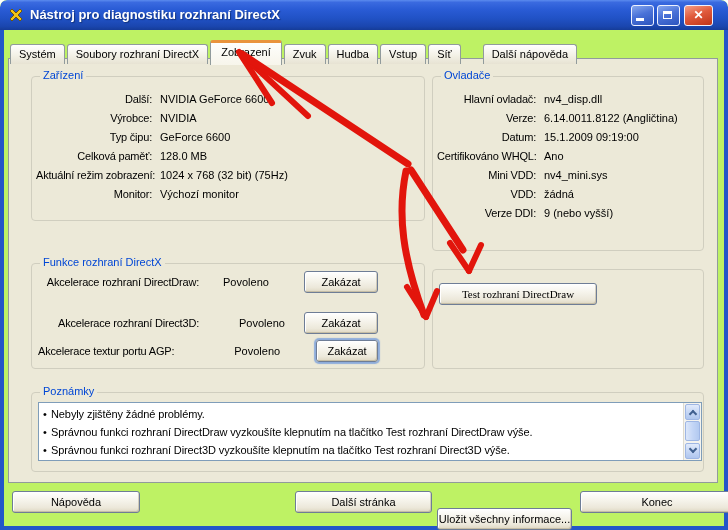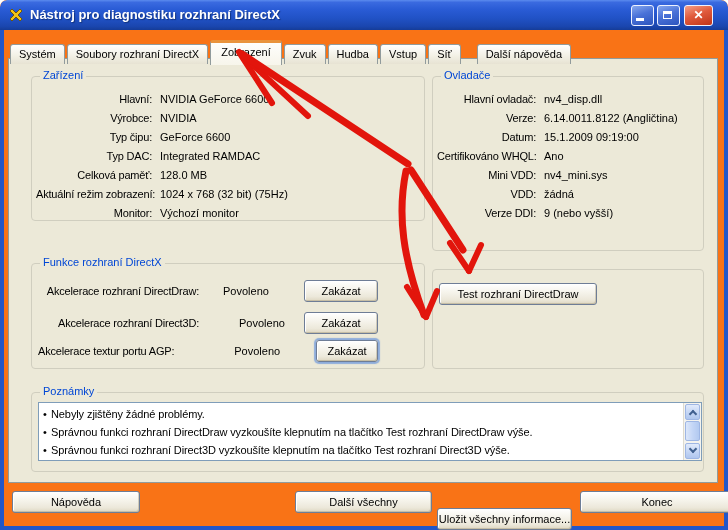--- a/index.html
+++ b/index.html
@@ -1,17 +1,17 @@
 <!DOCTYPE html>
 <html><head>
 <meta charset="utf-8">
 <style>
   html,body{margin:0;padding:0;width:728px;height:530px;overflow:hidden;
     font-family:"Liberation Sans",sans-serif;font-size:11px;color:#000;background:#fff;}
-  .window{position:relative;width:728px;height:530px;background:#f97316;border-radius:7px 7px 0 0;overflow:hidden;}
+  .window{position:relative;width:728px;height:530px;background:#bef264;border-radius:7px 7px 0 0;overflow:hidden;}
 
   
   .titlebar{position:absolute;left:0;top:0;width:728px;height:30px;
     background:linear-gradient(180deg,#5B8BEE 0%,#3A6AE0 8%,#2A5CD6 30%,#2152C6 60%,#1A46AE 88%,#153C98 100%);
     border-radius:7px 7px 0 0;}
   .app-icon{position:absolute;left:8px;top:7px;width:16px;height:16px;}
   .win-title{position:absolute;left:30px;top:0;height:30px;line-height:30px;color:#fff;
     font-size:13px;font-weight:bold;text-shadow:1px 1px 1px #12337e;white-space:nowrap;}
   .wbtn{position:absolute;top:5px;height:21px;border:1px solid #eef2ff;border-radius:3px;box-sizing:border-box;}
   .wbtn-blue{background:linear-gradient(160deg,#86a7ee 0%,#4a72d8 45%,#2c55be 100%);}
@@ -26,21 +26,21 @@
   .frame-l{position:absolute;left:0;top:30px;width:4px;height:496px;background:#2356C8;}
   .frame-r{position:absolute;left:724px;top:30px;width:4px;height:496px;background:#2356C8;}
   .frame-b{position:absolute;left:0;top:526px;width:728px;height:4px;background:#2356C8;}
 
   
   .tabs{position:absolute;left:10px;top:40px;display:flex;align-items:flex-end;gap:2px;z-index:3;}
   .tab{height:19px;line-height:18px;padding:0 8px;background:linear-gradient(180deg,#ffffff,#f3f1e6 55%,#e7e3d3);
     border:1px solid #919B9C;border-bottom:none;border-radius:3px 3px 0 0;white-space:nowrap;cursor:default;}
   .tab.active{height:22px;line-height:19px;background:linear-gradient(180deg,#fefefc,#f7f5eb);
     border-top:3px solid #E9933C;padding:0 10px;margin-bottom:-1px;z-index:4;}
-  .tab.gap-before{margin-left:14px;}
+  .tab.gap-before{margin-left:20px;}
 
   
   .page{position:absolute;left:8px;top:58px;width:710px;height:425px;border:1px solid #919B9C;
     background:#ECE9D8;box-sizing:border-box;z-index:1;}
 
   
   .gbox{position:absolute;border:1px solid #D0CEBF;border-radius:4px;box-sizing:border-box;}
   .gbox-label{position:absolute;top:-8px;left:8px;background:#ECE9D8;padding:0 3px;color:#0046D5;white-space:nowrap;}
   .gb-device{left:22px;top:17px;width:394px;height:145px;}
   .gb-drivers{left:423px;top:17px;width:272px;height:175px;}
@@ -60,21 +60,21 @@
   .flabel{width:161px;text-align:right;letter-spacing:-0.2px;}
   .fval{margin-left:24px;}
   .frow .xp-btn{margin-left:auto;width:74px;height:22px;}
 
   
   .xp-btn{display:block;border:1px solid #6e7d96;border-radius:3px;box-sizing:border-box;
     background:linear-gradient(180deg,#ffffff 0%,#f6f4ec 40%,#ece8da 78%,#ded7c2 100%);
     font-family:"Liberation Sans",sans-serif;font-size:11px;color:#000;text-align:center;
     box-shadow:inset 1px 1px 0 #fff, inset -1px -1px 0 rgba(160,150,120,.4);padding:0;cursor:default;}
   .xp-btn.focused{box-shadow:0 0 1px 2px rgba(92,140,220,.65), inset 1px 1px 0 #fff, inset -1px -1px 0 rgba(160,150,120,.4);}
-  .test-btn{position:absolute;left:6px;width:158px;height:22px;}
+  .test-btn{position:absolute;left:6px;width:158px;height:22px;font-family:Liberation Serif, serif;}
   .tb1{top:13px;} .tb2{top:41px;}
 
   
   .notes-list{position:absolute;left:6px;top:9px;width:664px;height:59px;background:#fff;
     border:1px solid #7F9DB9;box-sizing:border-box;}
   .note-line{display:flex;height:18px;align-items:center;white-space:nowrap;}
   .note-line:first-child{margin-top:2px;}
   .bullet{width:12px;text-align:center;flex:0 0 12px;}
   .note-text{letter-spacing:-0.1px;}
 
@@ -134,34 +134,30 @@
     <span class="tab">Síť</span>
     <span class="tab gap-before">Další nápověda</span>
   </div>
 
   <div class="page">
 
     <div class="gbox gb-device">
       <span class="gbox-label">Zařízení</span>
       <div class="rows">
         <div class="row">
-            <span class="dlabel">Hlavní:</span>
+            <span class="dlabel">Další:</span>
             <span class="rval">NVIDIA GeForce 6600</span>
           </div>
         <div class="row">
             <span class="dlabel">Výrobce:</span>
             <span class="rval">NVIDIA</span>
           </div>
         <div class="row">
             <span class="dlabel">Typ čipu:</span>
             <span class="rval">GeForce 6600</span>
-          </div>
-        <div class="row">
-            <span class="dlabel">Typ DAC:</span>
-            <span class="rval">Integrated RAMDAC</span>
           </div>
         <div class="row">
             <span class="dlabel">Celková paměť:</span>
             <span class="rval">128.0 MB</span>
           </div>
         <div class="row">
             <span class="dlabel">Aktuální režim zobrazení:</span>
             <span class="rval">1024 x 768 (32 bit) (75Hz)</span>
           </div>
         <div class="row">
@@ -200,21 +196,21 @@
           </div>
         <div class="row">
             <span class="vlabel">Verze DDI:</span>
             <span class="rval">9 (nebo vyšší)</span>
           </div>
       </div>
     </div>
 
     <div class="gbox gb-features">
       <span class="gbox-label">Funkce rozhraní DirectX</span>
-      <div class="frow" style="top:16px;">
+      <div class="frow" style="top:7px;">
         <span class="flabel">Akcelerace rozhraní DirectDraw:</span>
         <span class="fval">Povoleno</span>
         <button class="xp-btn">Zakázat</button>
       </div>
       <div class="frow" style="top:48px;gap:16px;">
         <span class="flabel">Akcelerace rozhraní Direct3D:</span>
         <span class="fval">Povoleno</span>
         <button class="xp-btn">Zakázat</button>
       </div>
       <div class="frow" style="top:76px;gap:36px;">
@@ -251,21 +247,21 @@
           <span class="sbtn sb-down">
               <span class="chev chev-down"></span>
             </span>
         </div>
       </div>
     </div>
 
   </div>
 
   <button class="xp-btn footer-btn fb-help">Nápověda</button>
-  <button class="xp-btn footer-btn fb-next">Další všechny</button>
+  <button class="xp-btn footer-btn fb-next">Další stránka</button>
   <button class="xp-btn footer-btn fb-save">Uložit všechny informace...</button>
   <button class="xp-btn footer-btn fb-exit">Konec</button>
 
   <svg class="arrows" viewBox="0 0 728 530">
     <g fill="none" stroke-linecap="round" stroke="#E2150C">
       <path d="M239 52 L272 103" stroke-width="6"></path>
       <path d="M240 53 L308 116" stroke-width="6"></path>
       <path d="M242 54 L408 164" stroke-width="7"></path>
       <path d="M411 170 L463 250" stroke-width="7"></path>
       <path d="M450 243 L469 271" stroke-width="6"></path>

